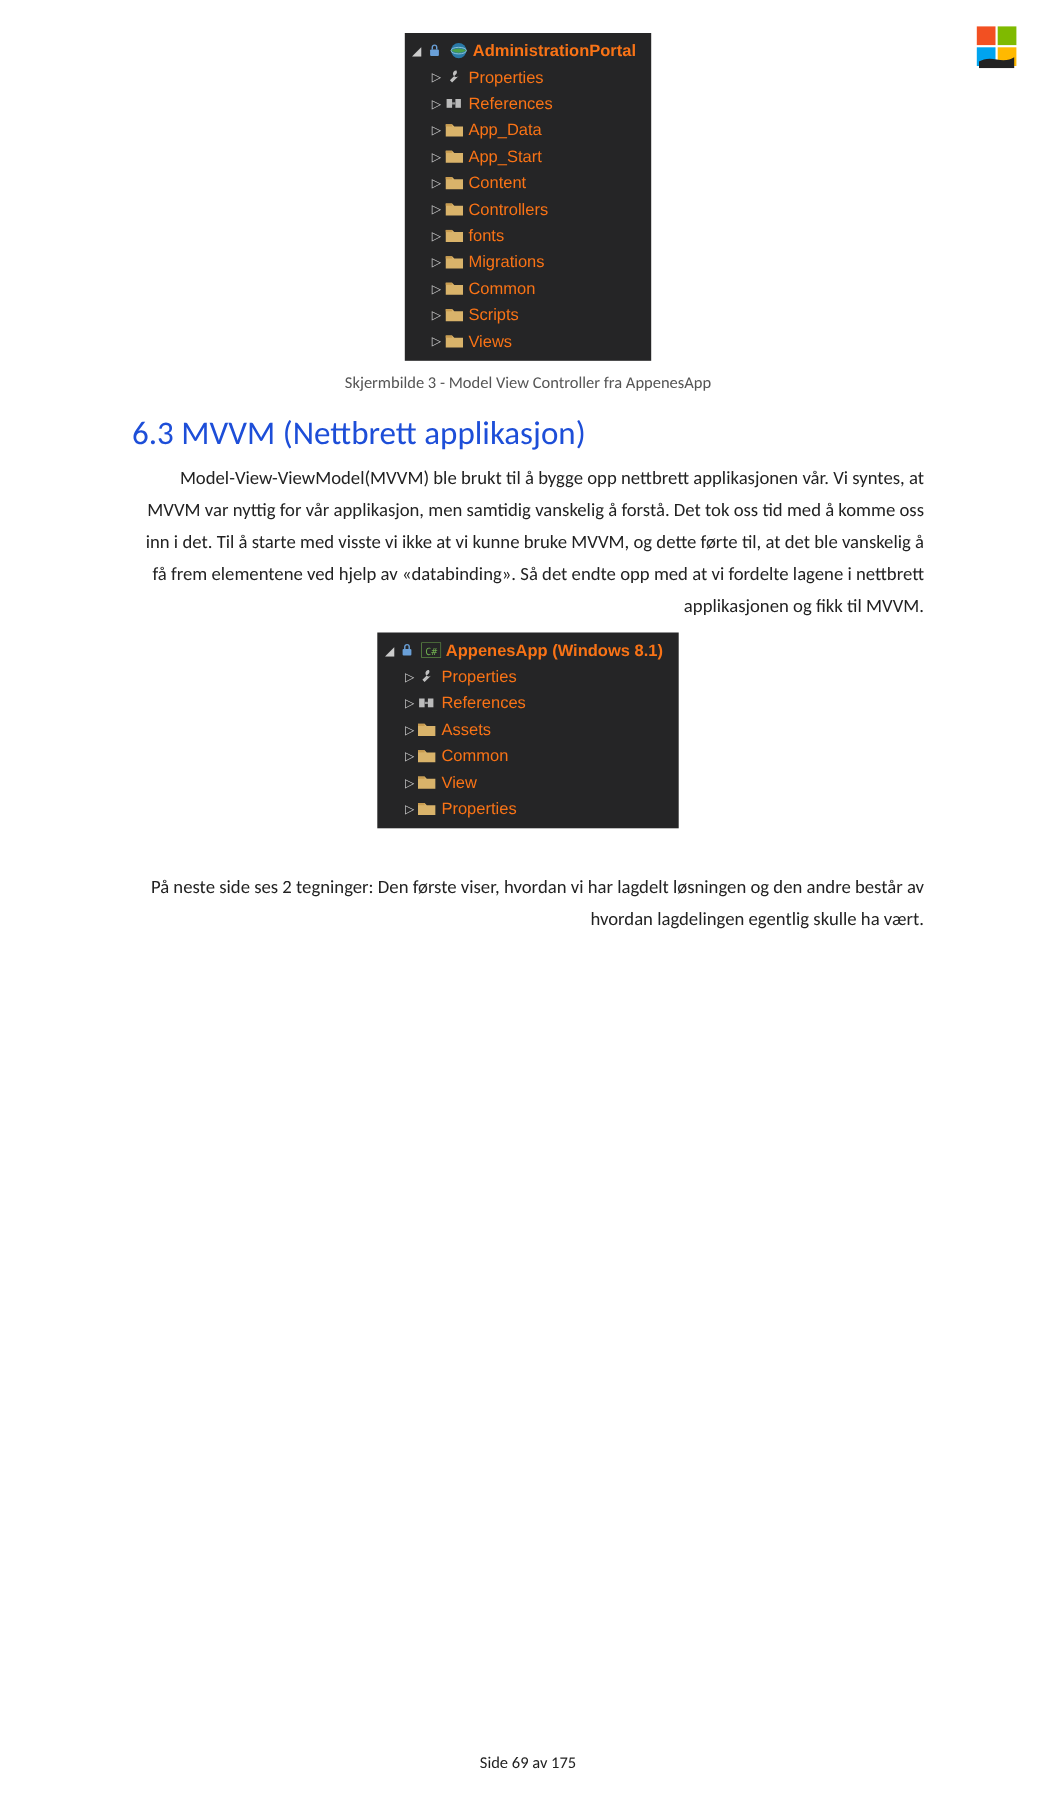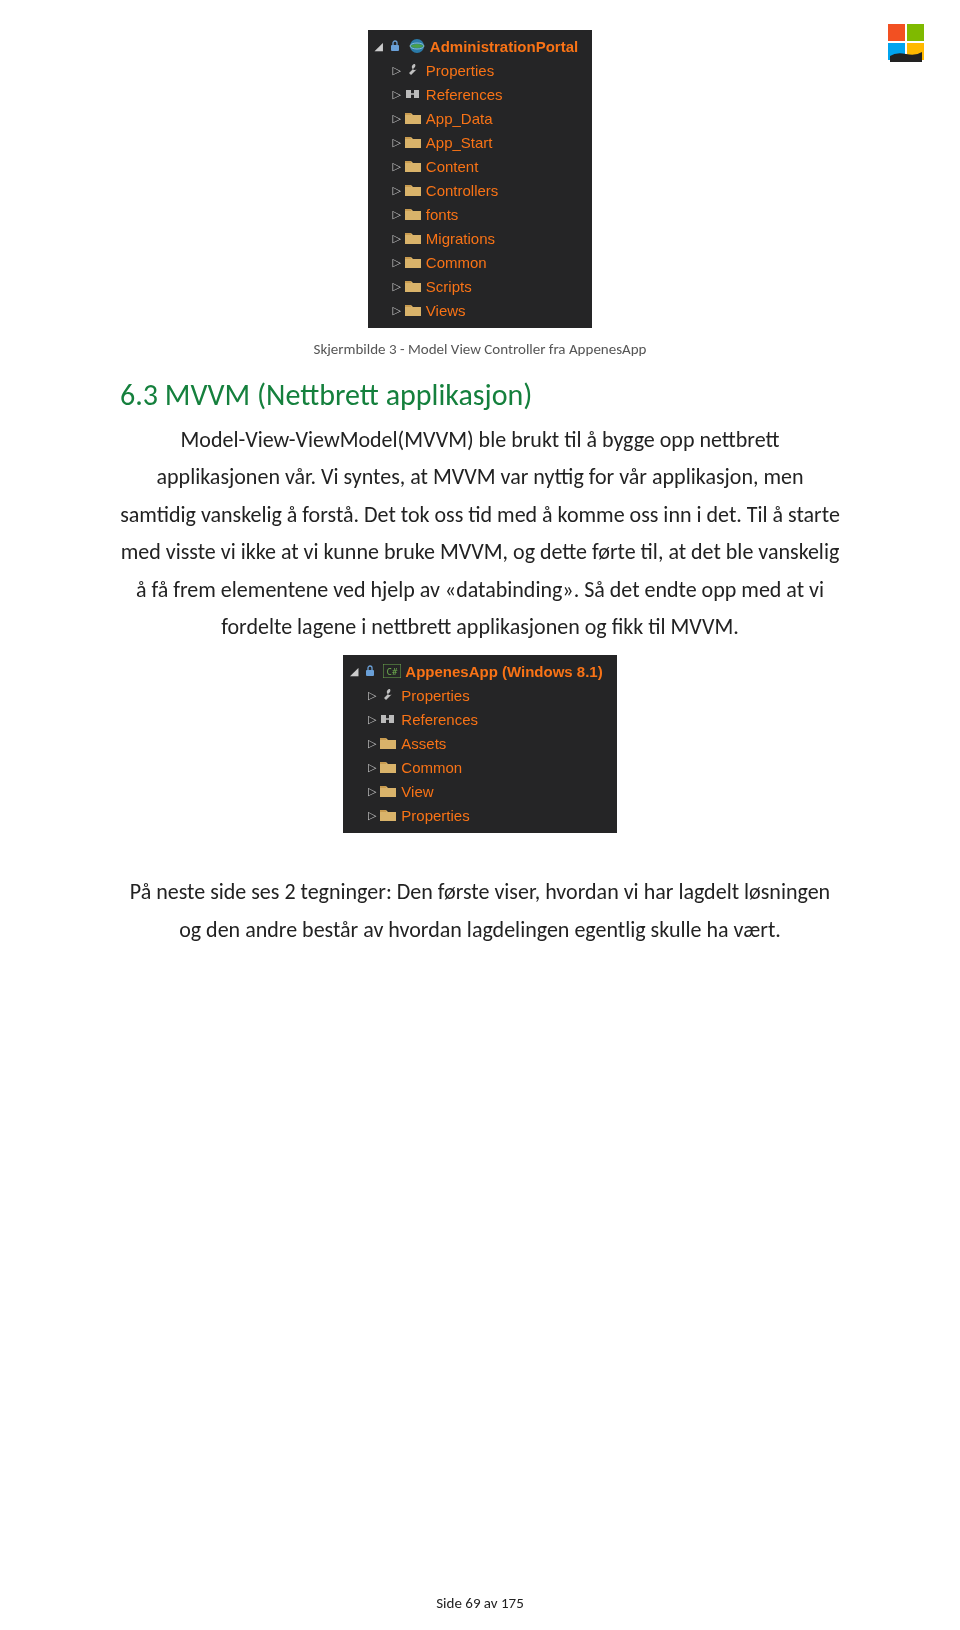--- a/index.html
+++ b/index.html
@@ -65,30 +65,30 @@
   .center { text-align: center; }
 
   .caption {
     font-size: 15px;
     color: #555;
     text-align: center;
     margin: 12px 0 6px 0;
   }
   h2.section-heading {
     font-weight: 400;
-    color: #15803d;
+    color: #1d4ed8;
     font-size: 30px;
     margin: 18px 0 4px 0;
   }
   p.body-text {
-    font-size: 22px;
+    font-size: 17px;
     line-height: 1.7;
     color: #222;
     margin: 8px 0;
-    text-align: center;
+    text-align: right;
   }
   .footer {
     position: absolute;
     bottom: 18px;
     left: 0;
     right: 0;
     text-align: center;
     font-size: 15px;
   }
   .footer .doc-title { color: #888; }

